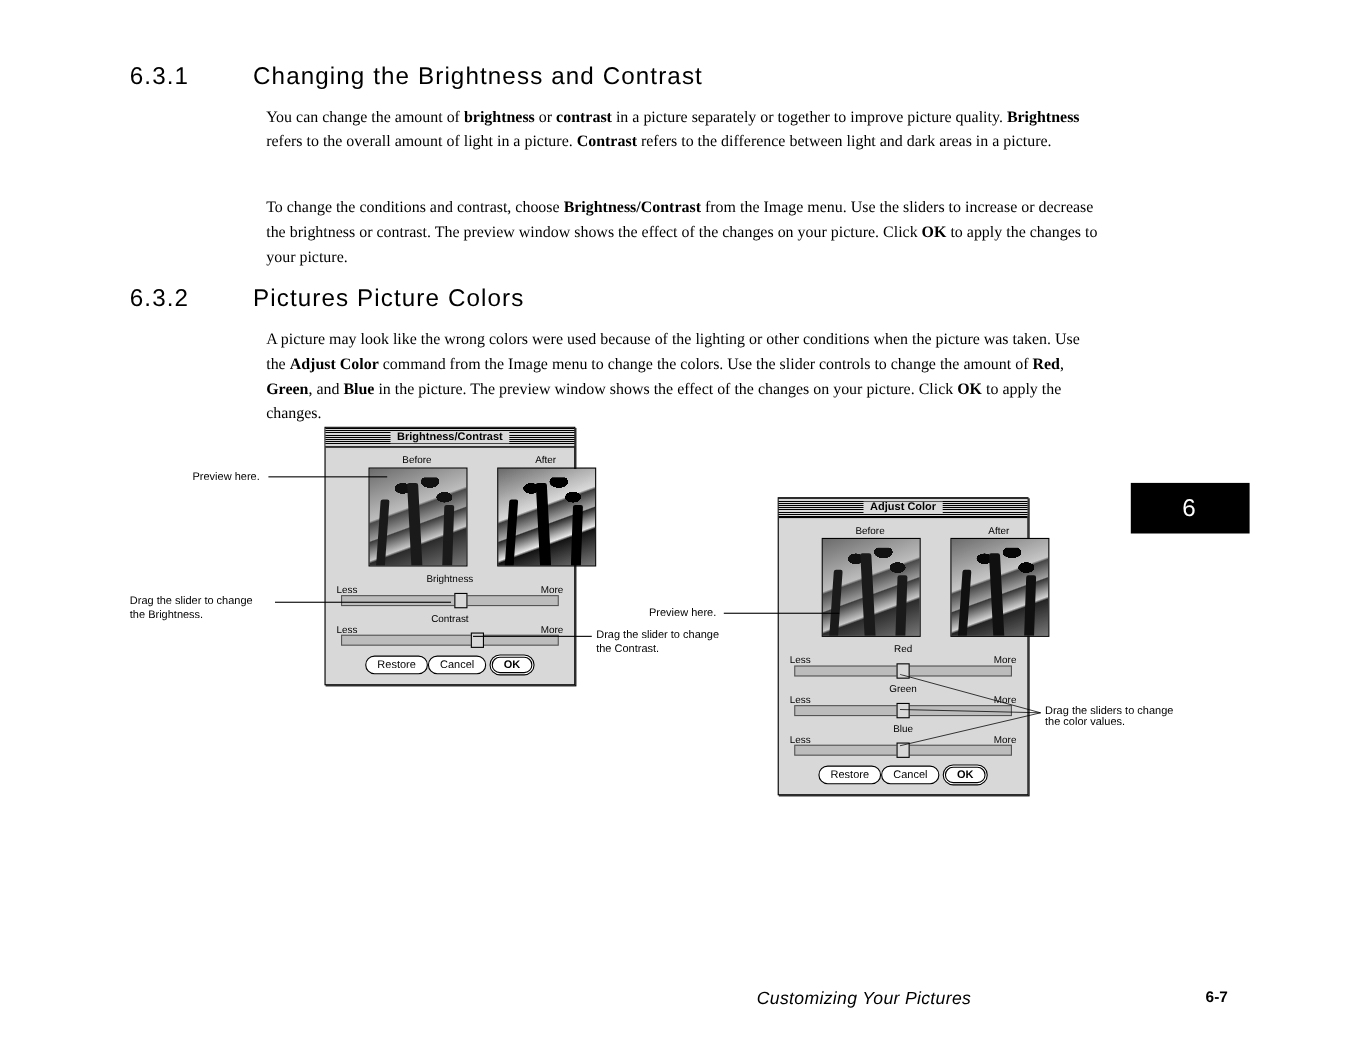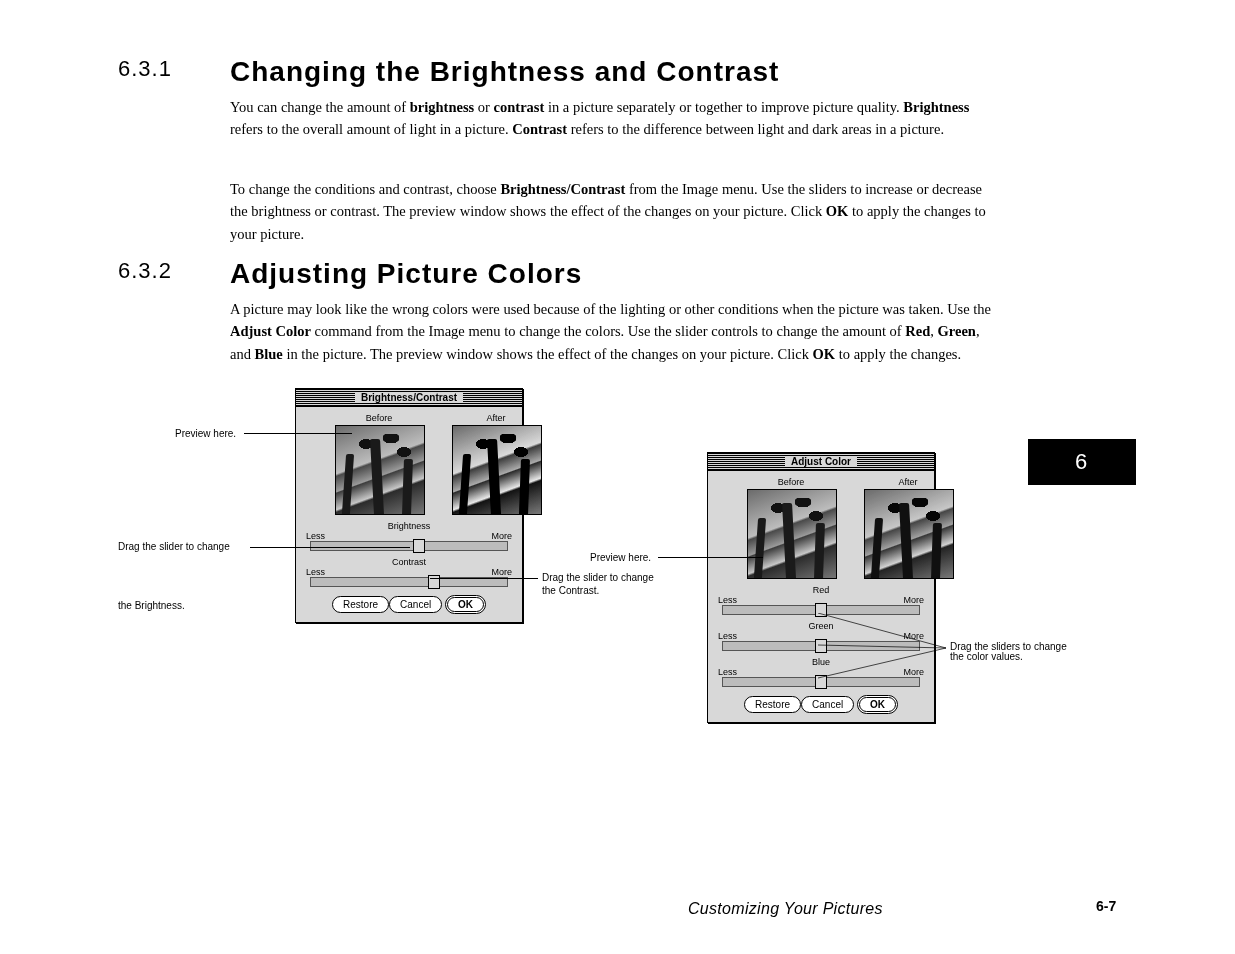--- a/index.html
+++ b/index.html
@@ -21,31 +21,31 @@
     position: absolute;
     font-family: "Helvetica Neue", Helvetica, Arial, sans-serif;
     font-weight: 300;
     font-size: 22px;
     letter-spacing: 1px;
     color: #000;
   }
   .section-title {
     position: absolute;
     font-family: "Helvetica Neue", Helvetica, Arial, sans-serif;
-    font-weight: 700;
-    font-size: 28px;
+    font-weight: 400;
+    font-size: 22px;
     letter-spacing: 1px;
   }
   .body {
     position: absolute;
     font-size: 14.5px;
     line-height: 1.55;
     color: #000;
   }
-  .body p { margin: 0 0 8px 0; }
+  .body p { margin: 0 0 8px 12px; }
   .small-label {
     position: absolute;
     font-family: Helvetica, Arial, sans-serif;
     font-size: 10px;
     line-height: 1.3;
   }
 
   
   .dialog {
     position: absolute;
@@ -239,29 +239,29 @@
           <button class="macbtn default">OK</button>
         </div>
       </div>
     </div>
   </div>
 
   <div class="small-label" style="left:175px; top:427px;">Preview here.</div>
   <div class="leader" style="left:244px; top:433px; width:108px;"></div>
 
   <div class="small-label" style="left:118px; top:540px;">Drag the slider to change</div>
-  <div class="small-label" style="left:118px; top:553px;margin-top:46px;">the Brightness.</div>
+  <div class="small-label" style="left:118px; top:553px;">the Brightness.</div>
   <div class="leader" style="left:250px; top:547px; width:160px;"></div>
 
   <div class="small-label" style="left:542px; top:571px;">Drag the slider to change</div>
   <div class="small-label" style="left:542px; top:584px;">the Contrast.</div>
   <div class="leader" style="left:430px; top:578px; width:108px;"></div>
 
   <div class="section-num" style="left:118px; top:258px;">6.3.2</div>
-  <div class="section-title" style="left:230px; top:258px;">Adjusting Picture Colors</div>
+  <div class="section-title" style="left:230px; top:258px;">Pictures Picture Colors</div>
 
   <div class="body" style="left:230px; top:298px; width:770px;">
     <p>
       <span>A picture may look like the wrong colors were used because of the lighting or other conditions when the picture was taken. Use the </span><span class="b">Adjust Color</span><span> command from the Image menu to change the colors. Use the slider controls to change the amount of </span><span class="b">Red</span><span>, </span><span class="b">Green</span><span>, and </span><span class="b">Blue</span><span> in the picture. The preview window shows the effect of the changes on your picture. Click </span><span class="b">OK</span><span> to apply the changes.</span>
     </p>
   </div>
 
   <div class="tab" style="left:1028px; top:439px;">6</div>
 
   <div class="dialog" style="left:707px; top:452px; width:226px;">

